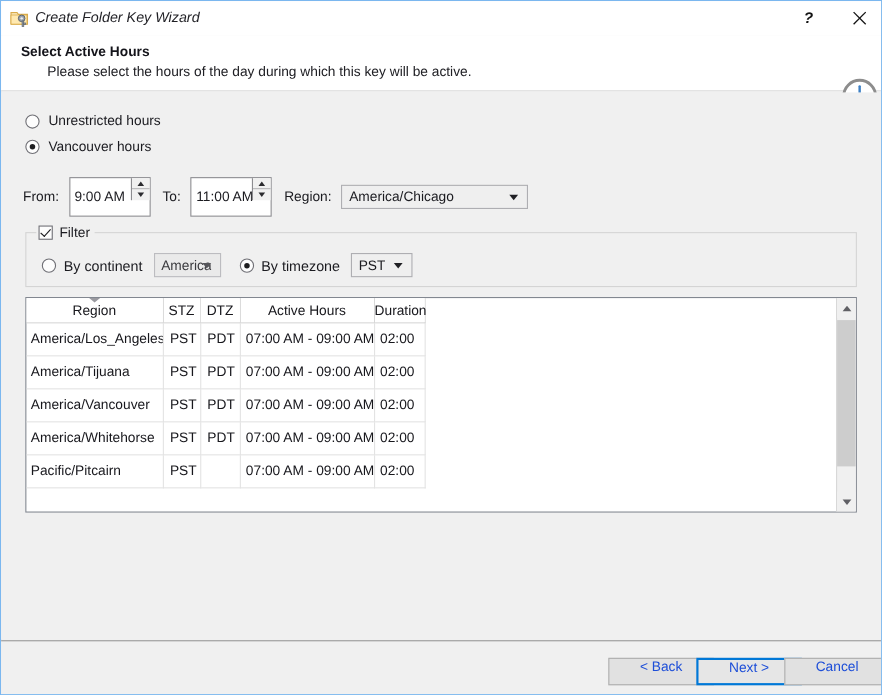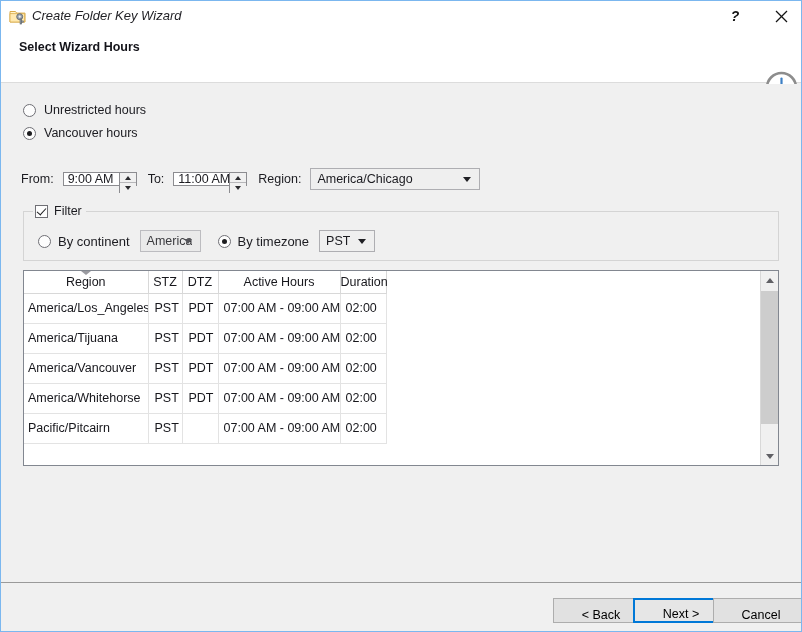--- a/index.html
+++ b/index.html
@@ -126,21 +126,21 @@
     position: absolute;
     left: 20px; top: 83px;
     height: 24px;
     display: flex;
     align-items: center;
   }
   #timerow .lbl { font-size: 12.5px; white-space: nowrap; }
 
   .spin-wrap {
     position: relative;
-    width: 74px; height: 14px;
+    width: 74px; height: 36px;
     border: 1px solid #8c8c90;
     background: #ffffff;
     display: flex;
     align-items: center;
   }
   .spin-wrap .sval {
     padding-left: 4px;
     font-size: 12.5px;
     white-space: nowrap;
   }
@@ -349,23 +349,23 @@
   }
   .btn {
     position: absolute;
     top: 15px;
     height: 25px;
     width: 96px;
     background: #e1e1e1;
     border: 1px solid #adadad;
     font-size: 12.5px;
     font-family: "Liberation Sans", sans-serif;
-    color: #000000;
-    display: flex;
-    align-items: flex-end;
+    color: #1d4ed8;
+    display: flex;
+    align-items: flex-start;
     justify-content: center;
     cursor: default;
   }
   #back-button   { left: 552px; }
   #next-button   { left: 632px; border: 2px solid #0078d7; background: #e6e6e6; }
   #cancel-button { left: 712px; }
 </style>
 </head>
 <body>
 
@@ -393,21 +393,22 @@
       <span>
         <svg width="13" height="13" viewBox="0 0 13 13">
           <line x1="1" y1="1" x2="12" y2="12" stroke="#141414" stroke-width="1.2"></line>
           <line x1="12" y1="1" x2="1" y2="12" stroke="#141414" stroke-width="1.2"></line>
         </svg>
       </span>
     </div>
   </div>
 
   <div id="header">
-    <div id="header-title">Select Wizard Hours</div>
+    <div id="header-title">Select Active Hours</div>
+    <div id="header-subtitle">Please select the hours of the day during which this key will be active.</div>
     <span id="clock-icon">
       <svg width="35" height="35" viewBox="0 0 35 35">
         <circle cx="17.5" cy="17.5" r="14.5" fill="#ffffff" stroke="#8d8d8d" stroke-width="2.6"></circle>
         <line x1="17.5" y1="17.5" x2="17.5" y2="8.5" stroke="#3c7fc4" stroke-width="2.2" stroke-linecap="round"></line>
         <line x1="17.5" y1="17.5" x2="25" y2="21" stroke="#3c7fc4" stroke-width="2.2" stroke-linecap="round"></line>
       </svg>
     </span>
   </div>
 
   <div id="content">

